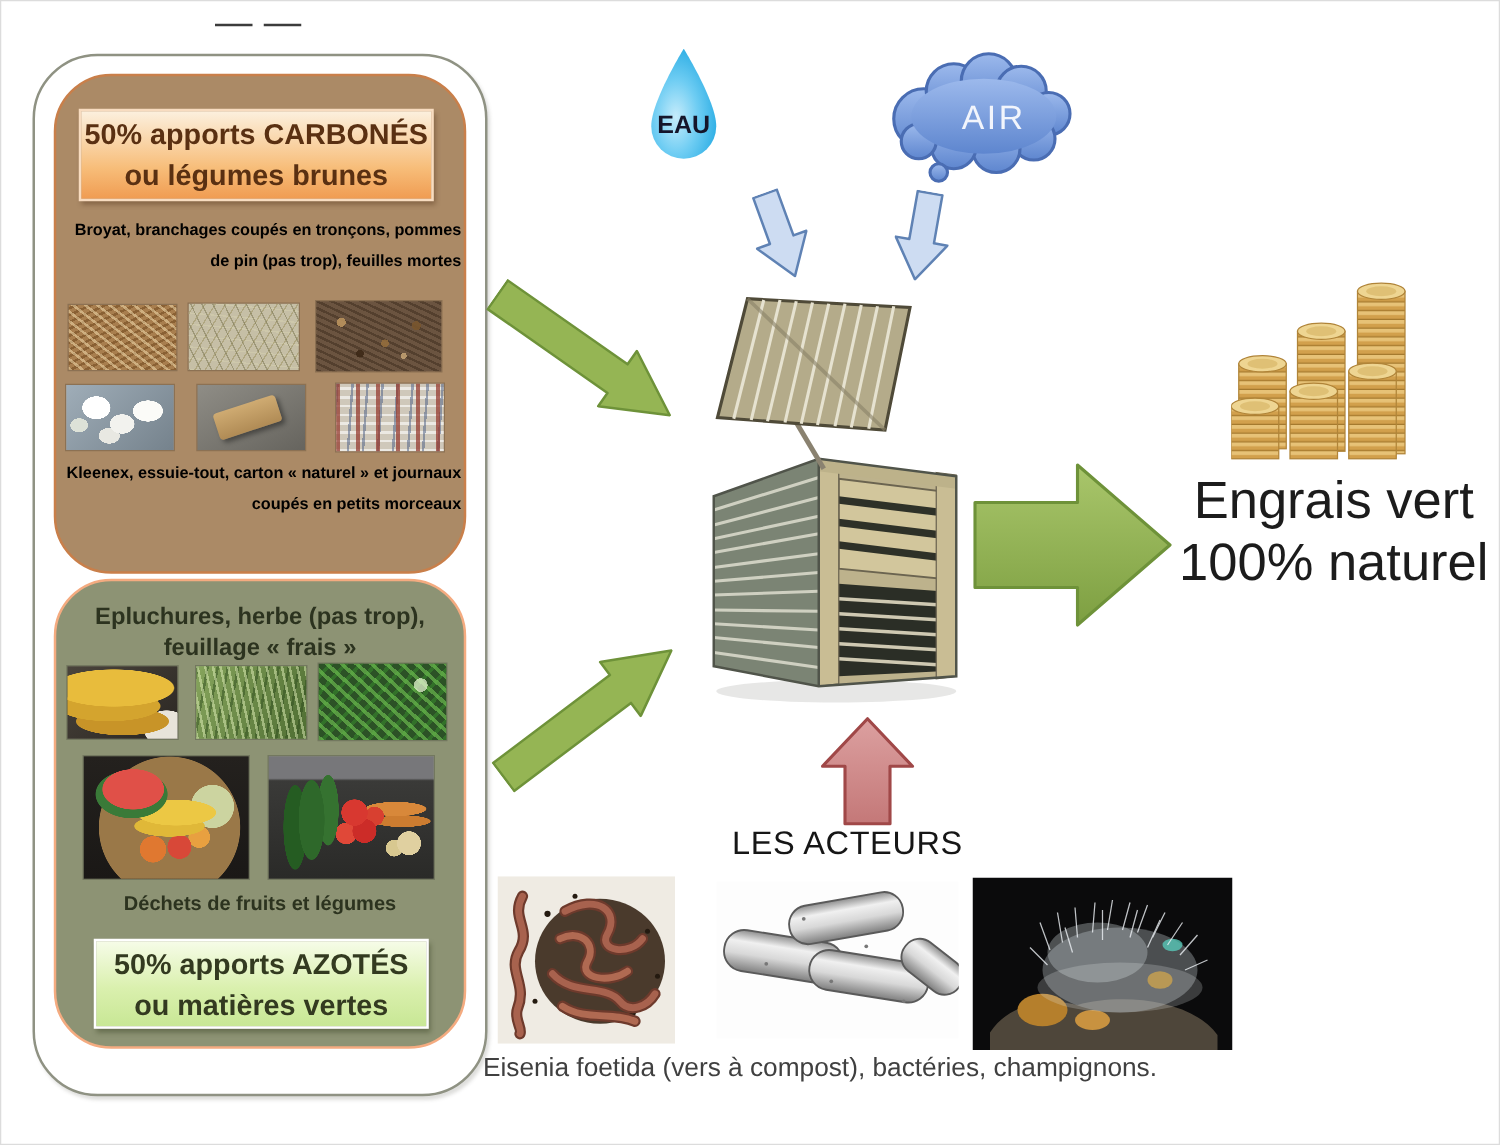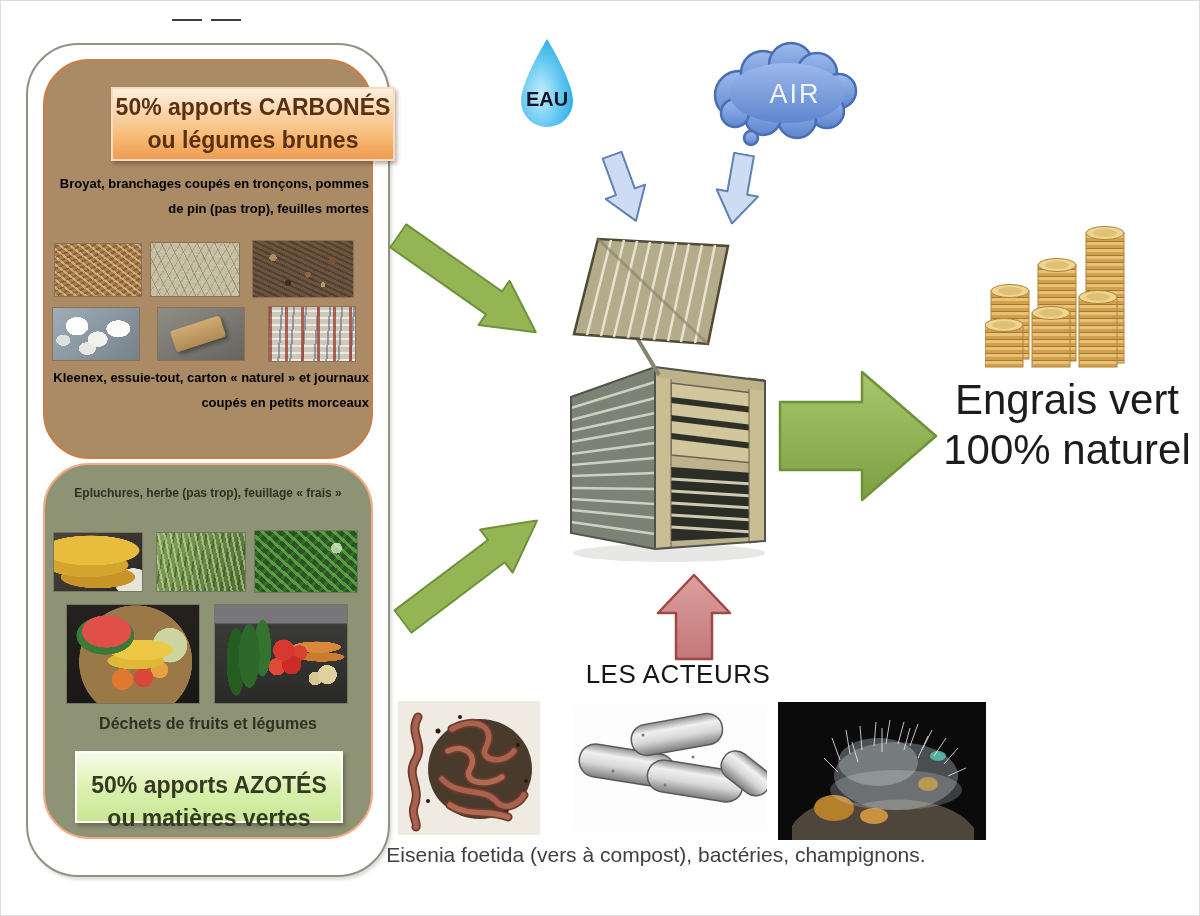--- a/index.html
+++ b/index.html
@@ -12,32 +12,32 @@
     box-shadow:2px 3px 3px rgba(90,90,80,.2);}
   .title-row{position:absolute;left:25px;top:6px;width:360px;display:flex;align-items:center;justify-content:center;gap:9px;}
   .title-row .dash{width:30px;height:0;border-top:2.5px solid #3c3c3c;margin-top:12px;}
   .panel-title{font-size:22px;font-weight:bold;color:#000;letter-spacing:.5px;white-space:nowrap;}
 
   .brown-card{position:absolute;left:42px;top:58px;width:330px;height:400px;border-radius:46px;
     background:#ab8a66;border:2px solid #c97f4a;box-sizing:border-box;}
   .carbon-header{position:absolute;left:62px;top:86px;width:284px;height:74px;
     background:linear-gradient(#fcf0de 0%,#f7bd79 65%,#f09c52 100%);
     border:2px solid #f8dcc0;box-shadow:2px 3px 4px rgba(60,30,10,.35);box-sizing:border-box;
-    text-align:center;padding-top:2px;margin-left:48px;}
+    text-align:center;padding-top:2px;}
   .carbon-header span{display:block;font-size:23px;font-weight:bold;color:#5a3012;line-height:33px;}
   .brown-text{position:absolute;left:46px;width:322px;text-align:right;
     font-size:13px;font-weight:bold;color:#000000;line-height:25px;}
   .green-card{position:absolute;left:42px;top:462px;width:330px;height:376px;border-radius:46px;
     background:#8d9374;border:2px solid #f4ab80;box-sizing:border-box;}
   .green-text{position:absolute;left:46px;width:322px;text-align:center;
-    font-size:12px;font-weight:bold;color:#2c331f;line-height:25px;}
+    font-size:19px;font-weight:bold;color:#2c331f;line-height:25px;}
   .azote-header{position:absolute;left:74px;top:750px;width:268px;height:72px;
     background:linear-gradient(#f6fce8 0%,#daf0ae 55%,#c8e795 100%);
     border:2px solid #ffffff;box-shadow:2px 3px 4px rgba(30,40,10,.35);box-sizing:border-box;
-    text-align:center;padding-top:16px;}
+    text-align:center;padding-top:2px;}
   .azote-header span{display:block;font-size:23px;font-weight:bold;color:#333a20;line-height:33px;}
 
   
   .photo{position:absolute;box-shadow:0 0 0 1px rgba(0,0,0,.18);}
   [data-name="photo-wood-chips"]{background-color:#a87e4e;background-image:
     repeating-linear-gradient(38deg,rgba(255,236,190,.45) 0 2px,rgba(0,0,0,0) 2px 6px),
     repeating-linear-gradient(-25deg,rgba(92,52,12,.4) 0 2px,rgba(0,0,0,0) 2px 5px);}
   [data-name="photo-branches"]{background-color:#c6bfa6;background-image:
     repeating-linear-gradient(64deg,rgba(125,120,84,.55) 0 1px,transparent 1px 8px),
     repeating-linear-gradient(-58deg,rgba(160,150,104,.6) 0 1px,transparent 1px 7px),

